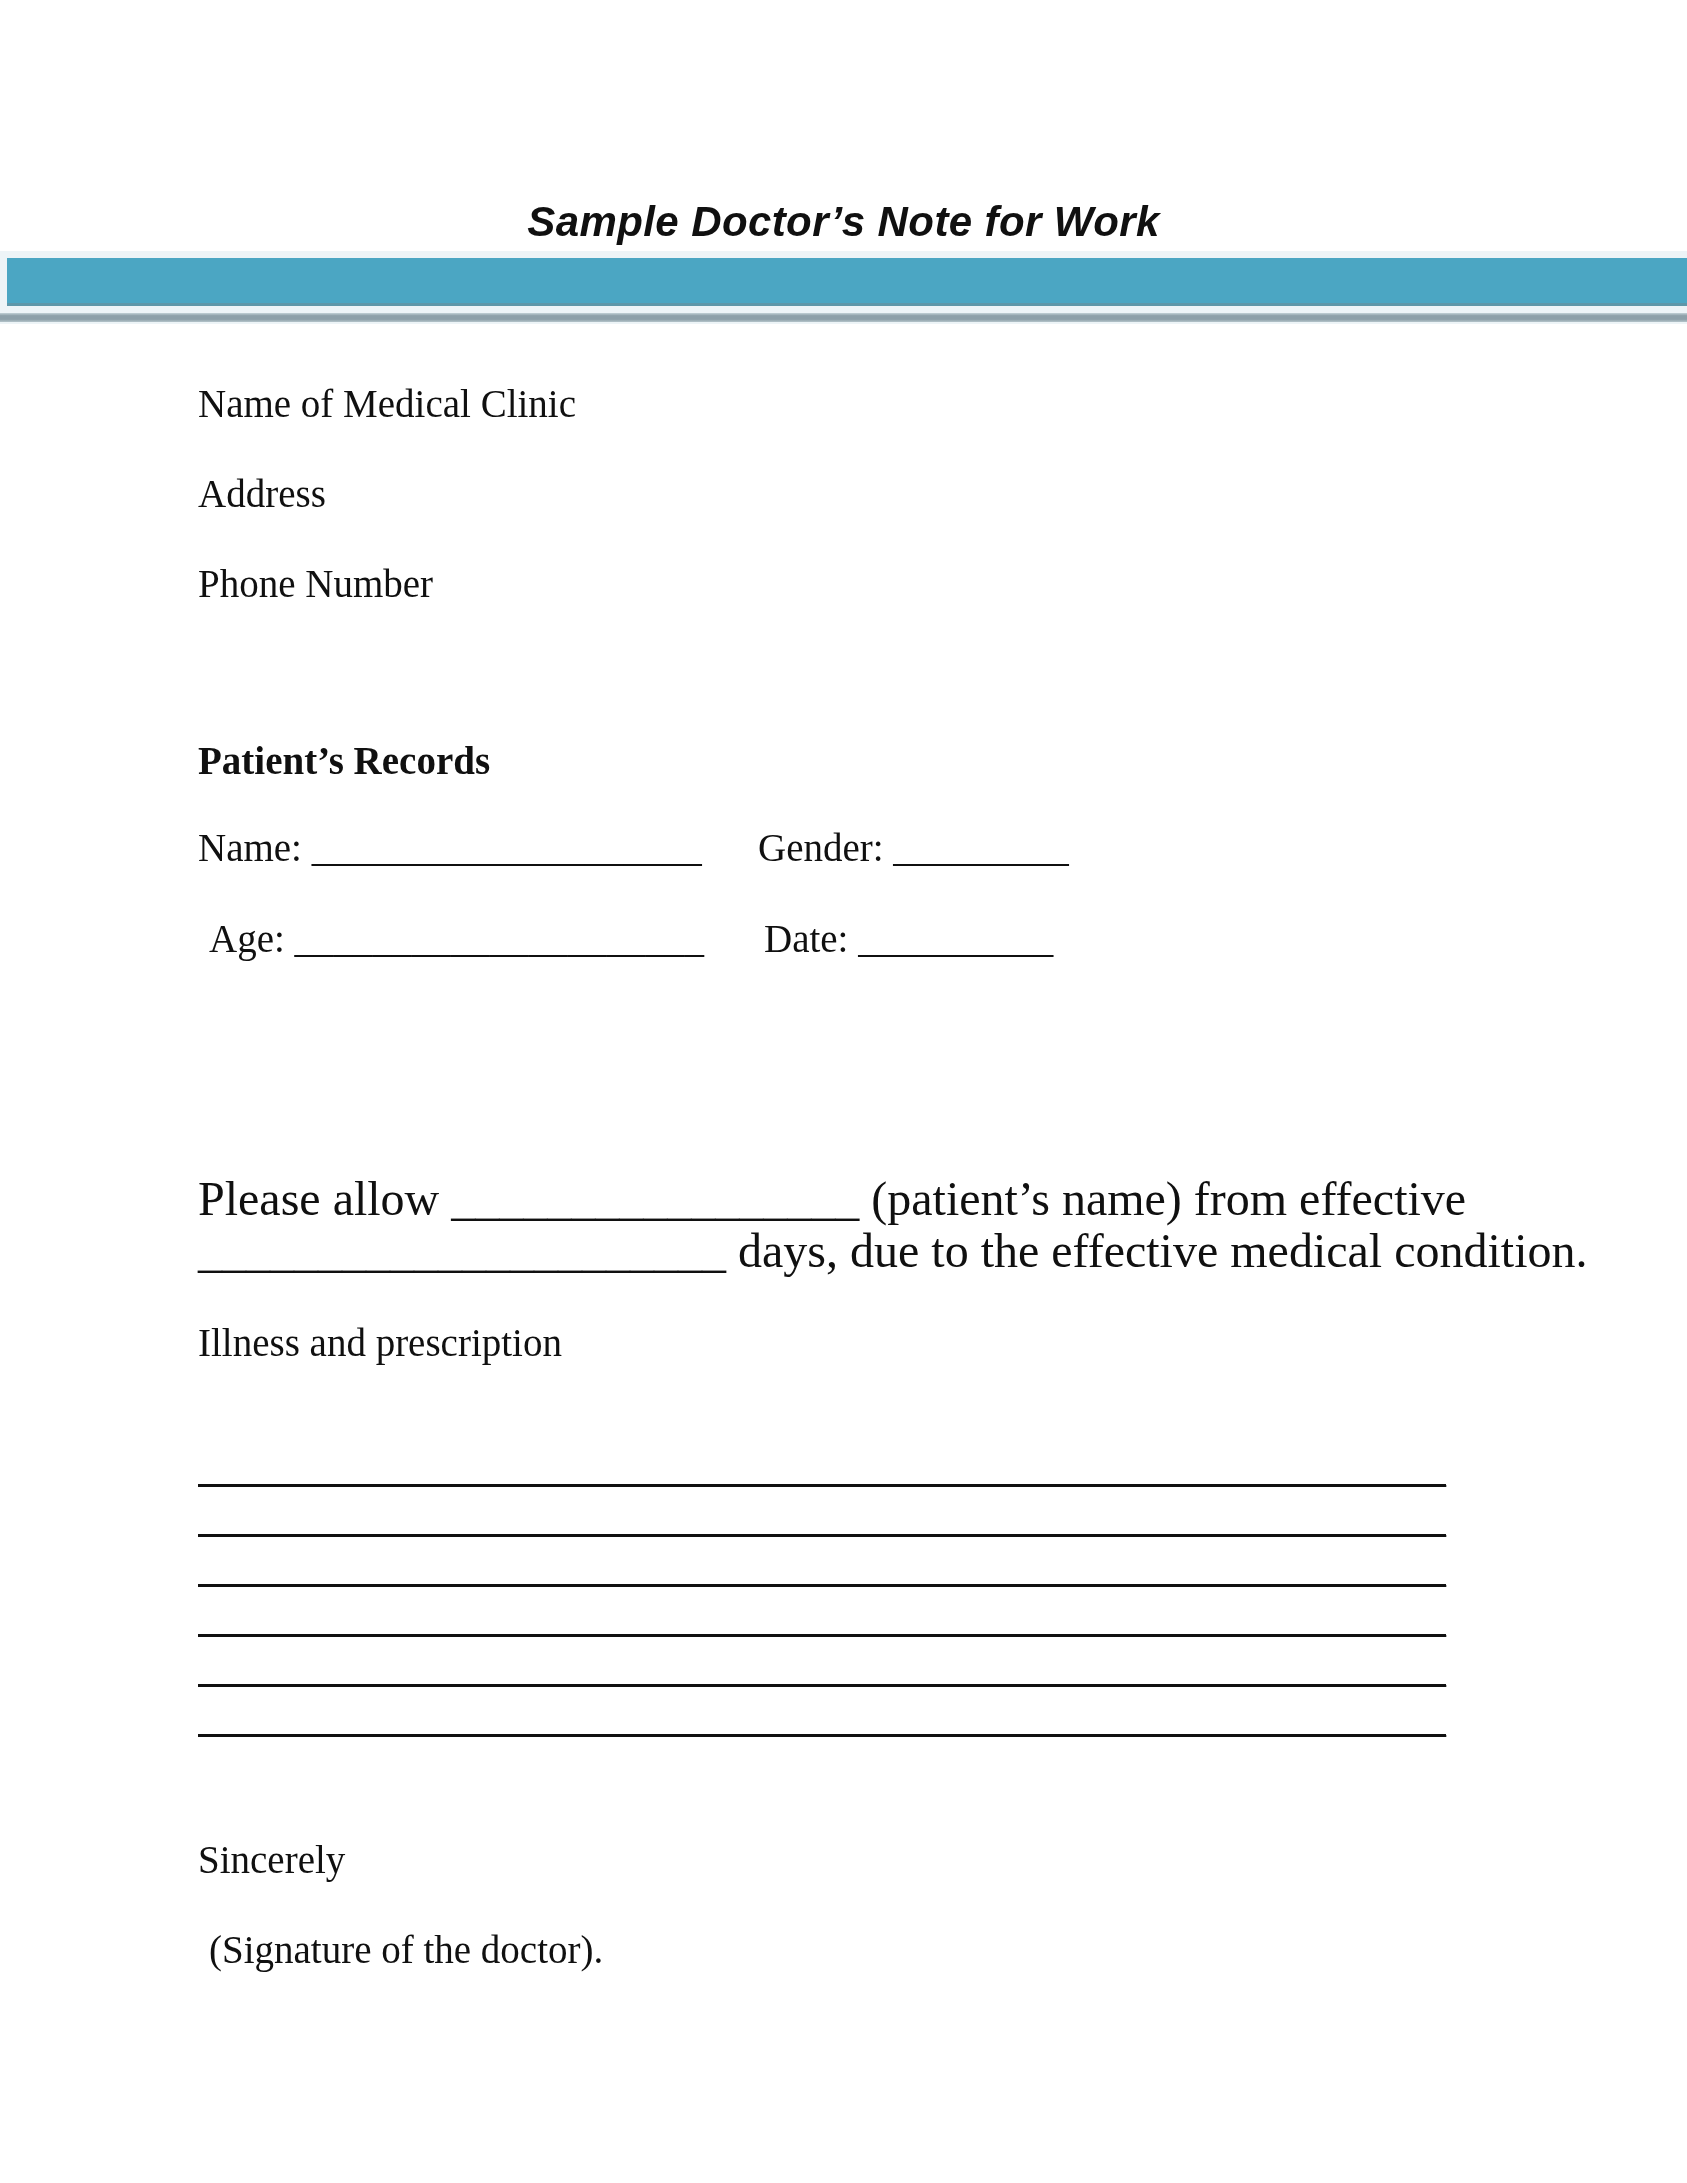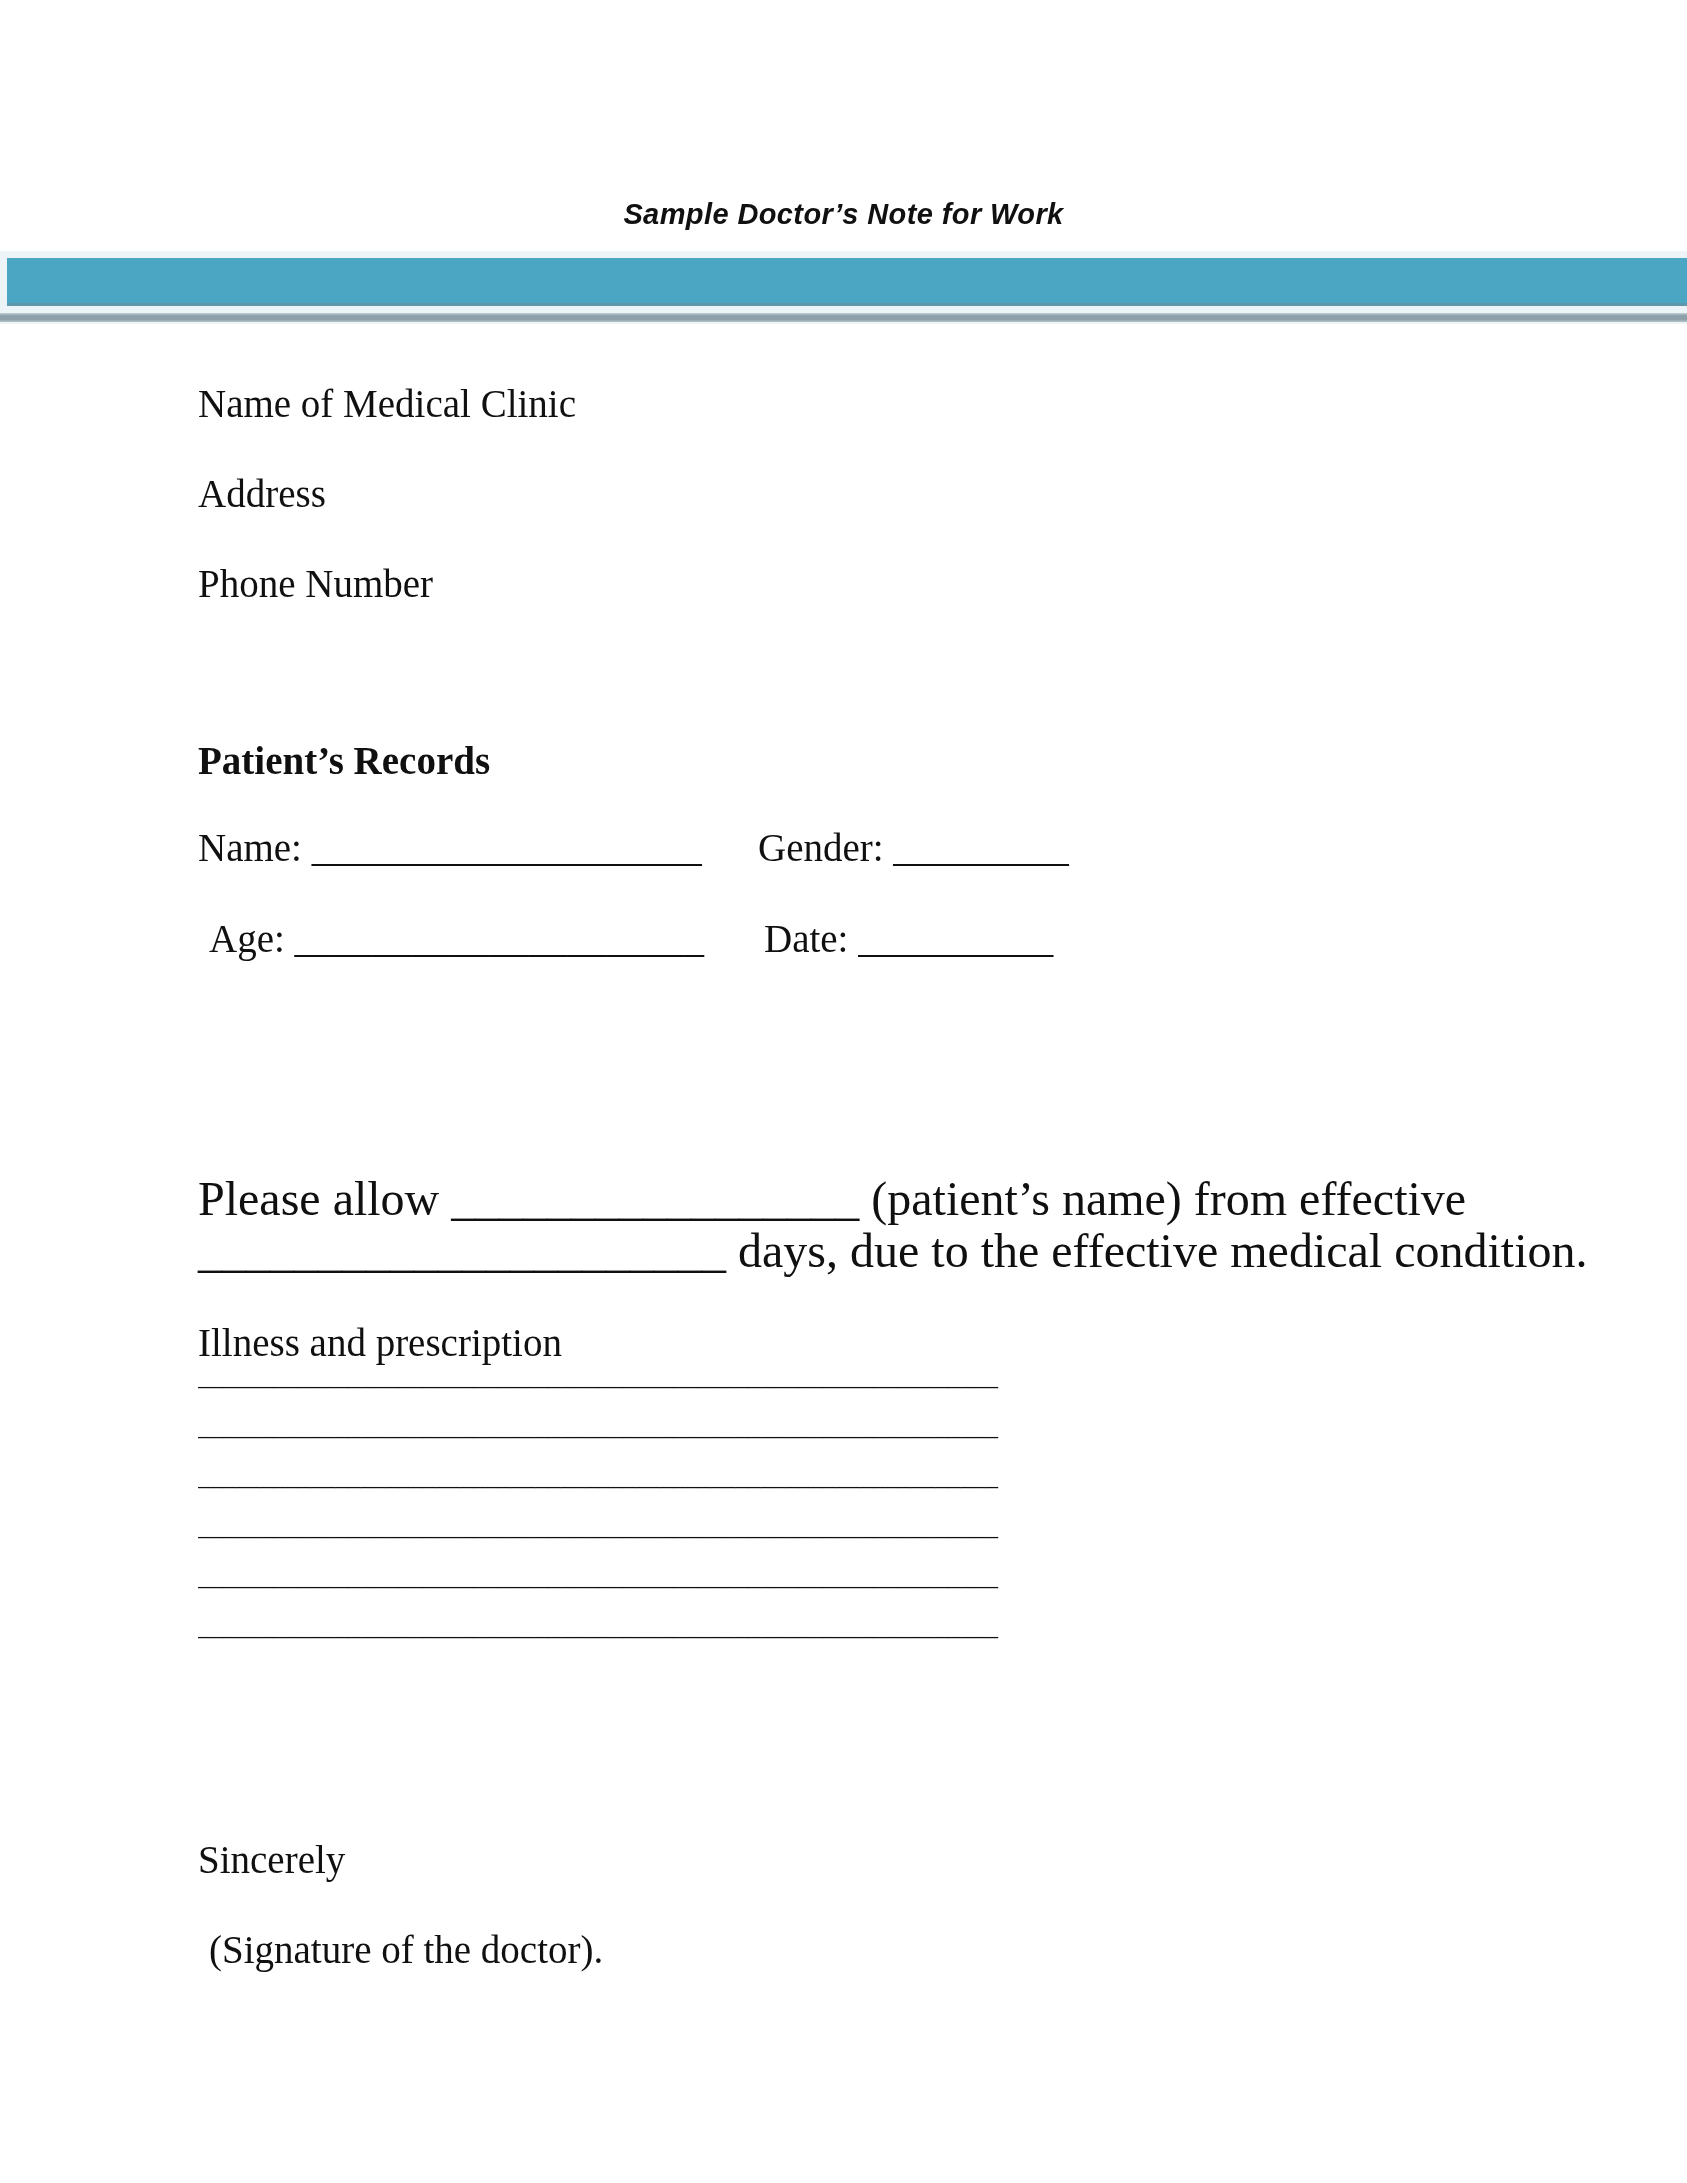--- a/index.html
+++ b/index.html
@@ -24,21 +24,21 @@
   }
   .doc-title{
     position:absolute;
     top:197px;
     left:0;
     right:0;
     text-align:center;
     font-family:"Liberation Sans","DejaVu Sans",sans-serif;
     font-weight:bold;
     font-style:italic;
-    font-size:29px;
+    font-size:42px;
     line-height:1.2;
     letter-spacing:0.4px;
   }
   .band-bg{
     position:absolute;
     top:251px;
     left:0;
     width:100%;
     height:73px;
     background:var(--band-background);
@@ -71,26 +71,27 @@
   .para{
     position:absolute;
     left:198px;
     font-size:48px;
     line-height:52px;
     white-space:nowrap;
   }
   .blank-lines{
     position:absolute;
     left:198px;
-    top:1352px;
+    top:1444px;
     width:1273px;
-    font-size:25px;
+    font-size:39px;
     line-height:50px;
     white-space:nowrap;
     overflow:hidden;
+    text-decoration:underline;
   }
   .blank-lines div{height:50px;}
 </style>
 </head>
 <body>
 
 <div class="page">
 
   <div class="doc-title">Sample Doctor’s Note for Work</div>
 

